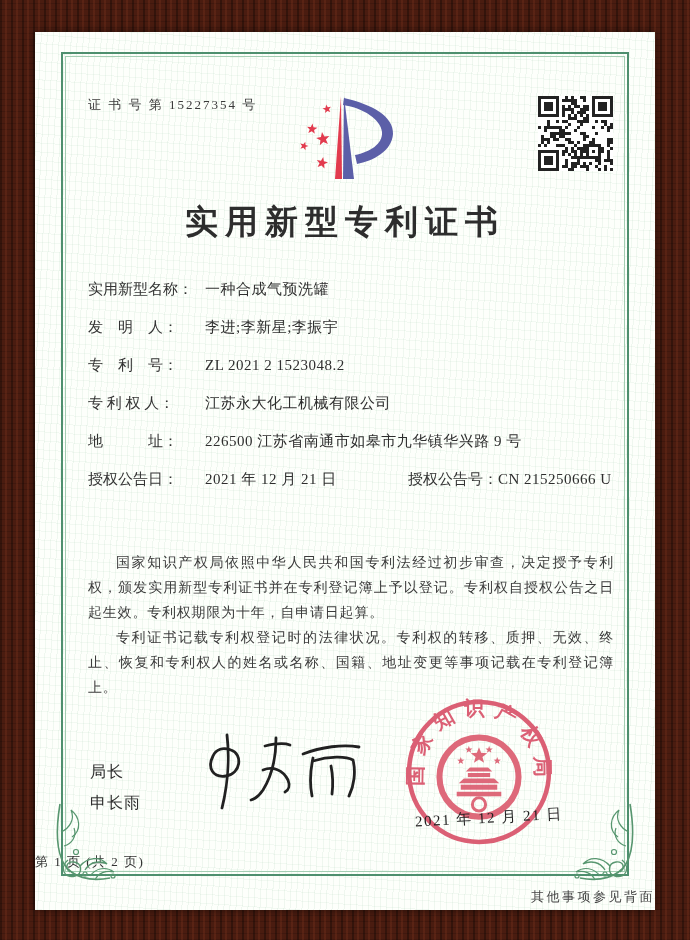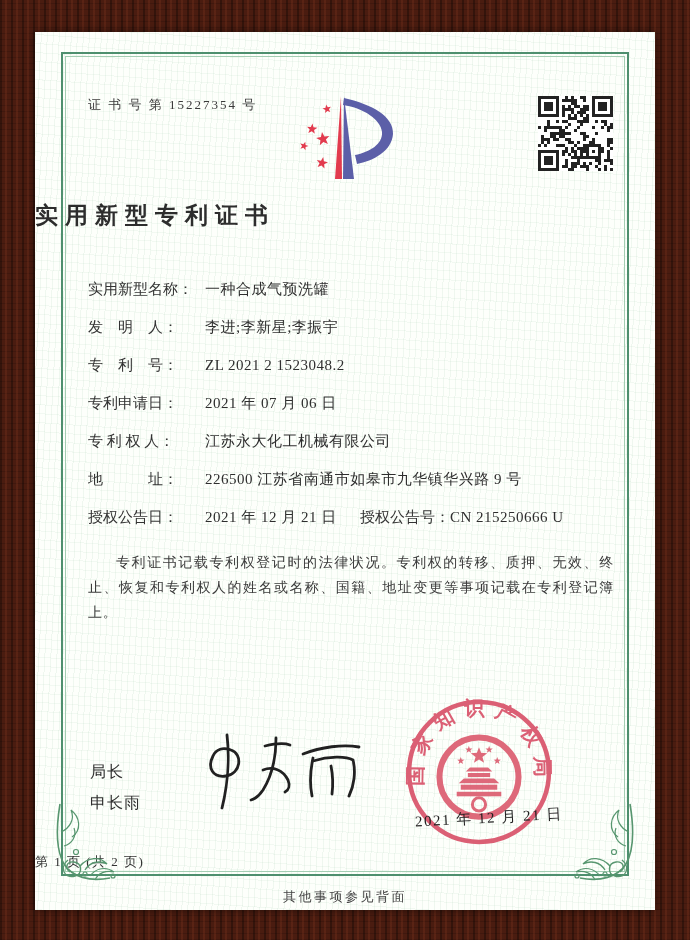--- a/index.html
+++ b/index.html
@@ -24,40 +24,40 @@
     border:2px solid #4e8f6e;
   }
   .green-border-inner{
     position:absolute;left:2px;right:2px;top:2px;bottom:2px;
     border:1px solid #a3cdb2;
   }
   .cert-no{position:absolute;left:53px;top:64px;font-size:13px;letter-spacing:2px;color:#3a3a3a;}
   .logo{position:absolute;left:250px;top:52px;width:130px;height:102px;}
   .qr{position:absolute;left:503px;top:64px;width:75px;height:75px;background:#fff;}
   .title{
-    position:absolute;left:0;top:168px;width:100%;text-align:left;
-    font-size:23px;font-weight:bold;letter-spacing:7px;color:#2d2d2d;
+    position:absolute;left:0;top:168px;width:100%;text-align:center;
+    font-size:33px;font-weight:bold;letter-spacing:7px;color:#2d2d2d;
   }
   .fields{position:absolute;left:53px;top:248px;width:530px;}
   .field-row{position:relative;height:22px;margin-bottom:16px;font-size:15px;color:#333;white-space:nowrap;}
   .flabel{display:inline-block;width:117px;color:#333;}
   .fvalue{letter-spacing:.5px;color:#2e2e2e;}
-  .grant-pair{position:absolute;left:272px;top:0;}
+  .grant-pair{position:absolute;left:272px;top:0;padding-left:48px;}
   .paragraphs{position:absolute;left:53px;top:518px;width:526px;color:#3b3b3b;}
   .para{font-size:14px;line-height:25px;text-align:justify;text-indent:2em;letter-spacing:.8px;margin:0;}
   .signer{position:absolute;left:55px;top:724px;font-size:16px;color:#2e2e2e;line-height:31px;letter-spacing:1px;}
   .signature{position:absolute;left:158px;top:698px;width:180px;height:84px;}
   .seal{position:absolute;left:368px;top:664px;width:152px;height:152px;}
   .seal-arc-text{font-size:20px;letter-spacing:9px;font-weight:bold;fill:#d9536a;}
   .seal-date{
     position:absolute;left:380px;top:776px;width:170px;font-size:15px;color:#1f1f1f;
     letter-spacing:1.5px;transform:rotate(-3deg);white-space:nowrap;
   }
   .page-info{position:absolute;left:0;top:821px;width:100%;text-align:left;font-size:13px;letter-spacing:1.5px;color:#333;}
-  .back-note{position:absolute;left:0;top:856px;width:100%;text-align:center;font-size:13px;letter-spacing:2.5px;color:#444;}
+  .back-note{position:absolute;left:0;top:856px;width:100%;text-align:right;font-size:13px;letter-spacing:2.5px;color:#444;}
   .ornament{position:absolute;width:80px;height:82px;bottom:26px;}
   .ornament.left{left:17px;}
   .ornament.right{right:17px;transform:scaleX(-1);}
 </style>
 </head>
 <body>
 
 <div class="page">
 
   <div class="green-border">
@@ -287,37 +287,35 @@
     <div class="field-row">
       <span class="flabel">实用新型名称：</span><span class="fvalue">一种合成气预洗罐</span>
     </div>
     <div class="field-row">
       <span class="flabel">发　明　人：</span><span class="fvalue">李进;李新星;李振宇</span>
     </div>
     <div class="field-row">
       <span class="flabel">专　利　号：</span><span class="fvalue">ZL 2021 2 1523048.2</span>
     </div>
     <div class="field-row">
-      <span class="flabel">专利申请日：</span><span class="fvalue">2021 年 07 月 06 日</span>
-    </div>
-    <div class="field-row">
       <span class="flabel">专 利 权 人：</span><span class="fvalue">江苏永大化工机械有限公司</span>
     </div>
     <div class="field-row">
       <span class="flabel">地　　　址：</span><span class="fvalue">226500  江苏省南通市如皋市九华镇华兴路 9 号</span>
     </div>
     <div class="field-row">
       <span class="flabel">授权公告日：</span><span class="fvalue">2021 年 12 月 21 日</span>
       <span class="grant-pair">
         <span>授权公告号：</span><span class="fvalue">CN 215250666 U</span>
       </span>
     </div>
   </div>
 
   <div class="paragraphs">
+    <p class="para">国家知识产权局依照中华人民共和国专利法经过初步审查，决定授予专利权，颁发实用新型专利证书并在专利登记簿上予以登记。专利权自授权公告之日起生效。专利权期限为十年，自申请日起算。</p>
     <p class="para">专利证书记载专利权登记时的法律状况。专利权的转移、质押、无效、终止、恢复和专利权人的姓名或名称、国籍、地址变更等事项记载在专利登记簿上。</p>
   </div>
 
   <div class="signer">
     <div>局长</div>
     <div>申长雨</div>
   </div>
 
   <div class="signature">
     <svg viewBox="0 0 180 84" width="180" height="84" fill="none" stroke="#212121" stroke-width="2.8" stroke-linecap="round">

